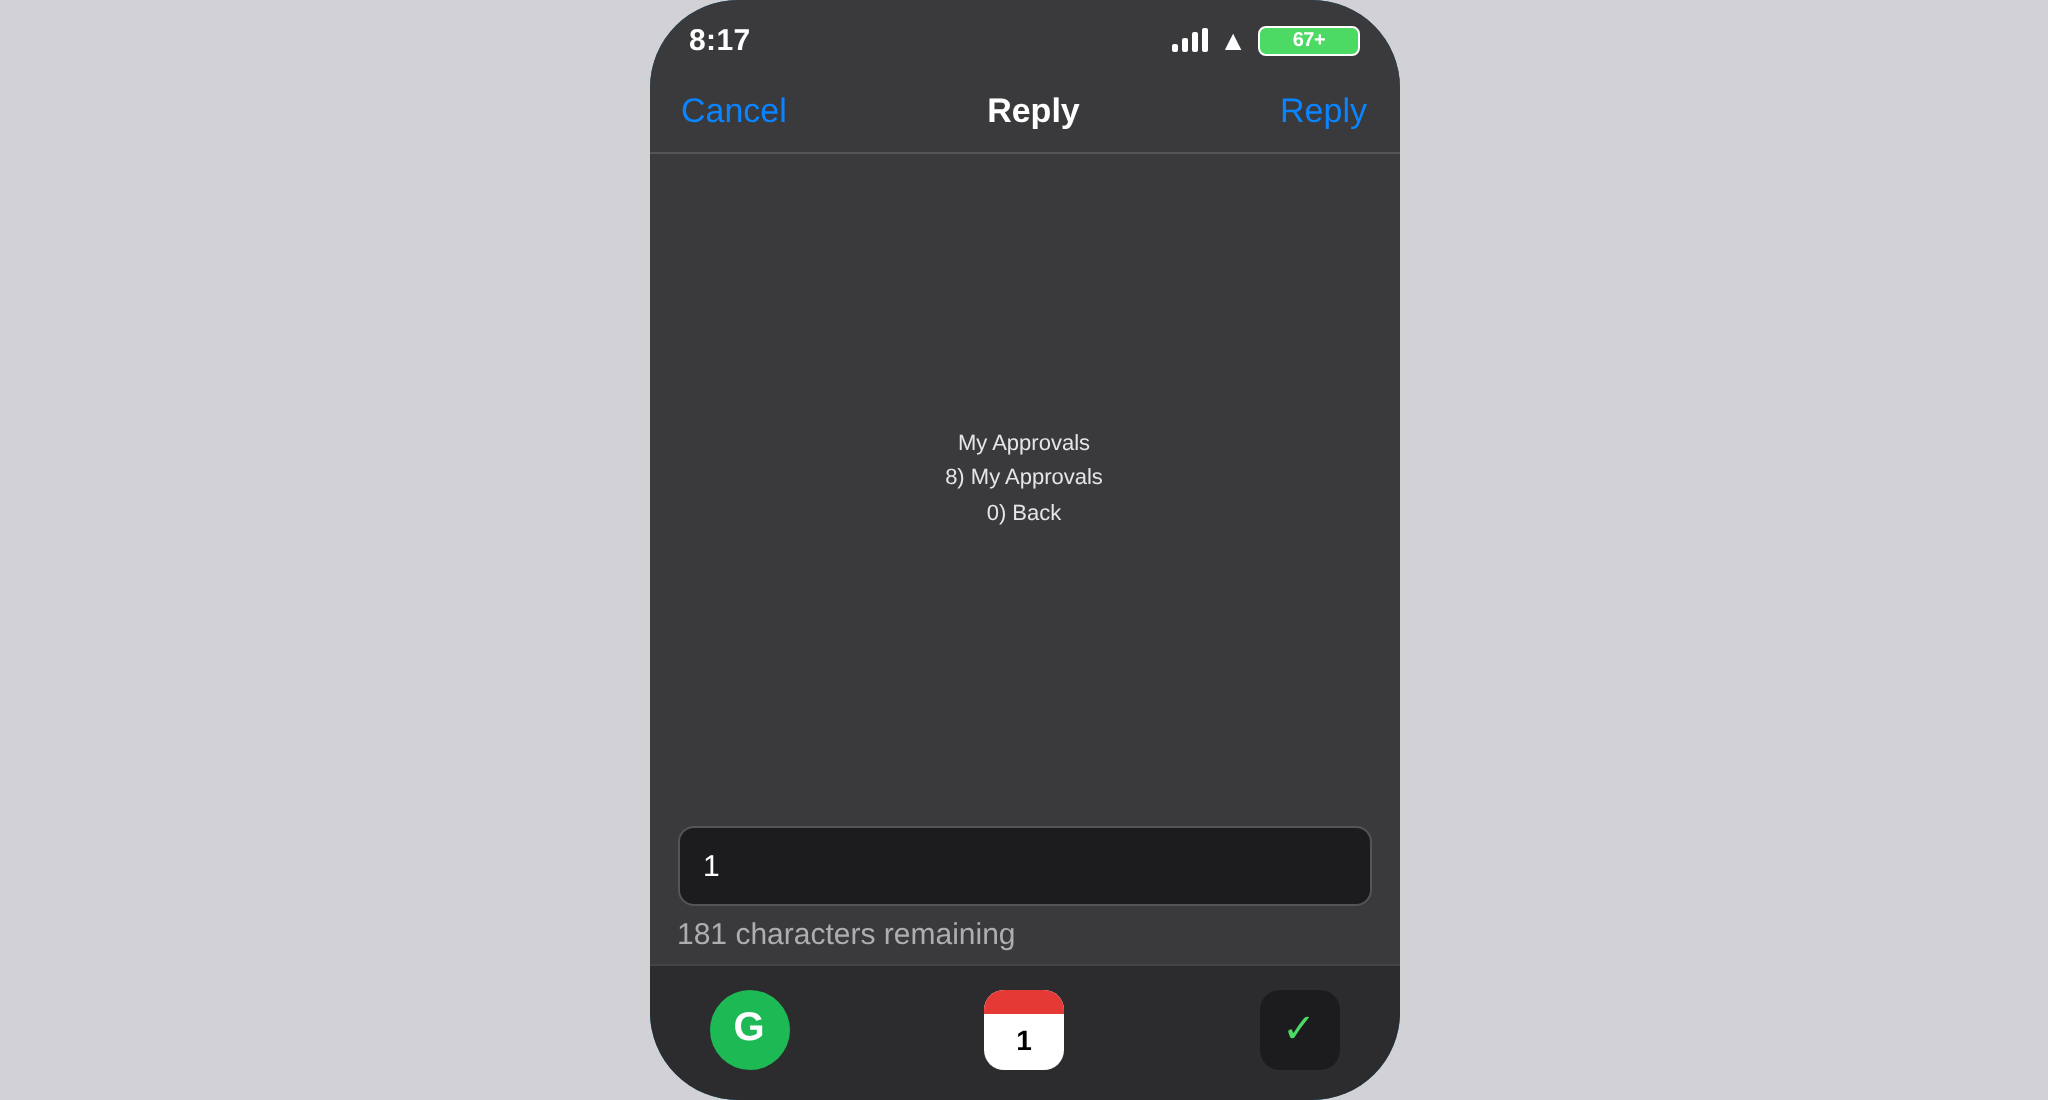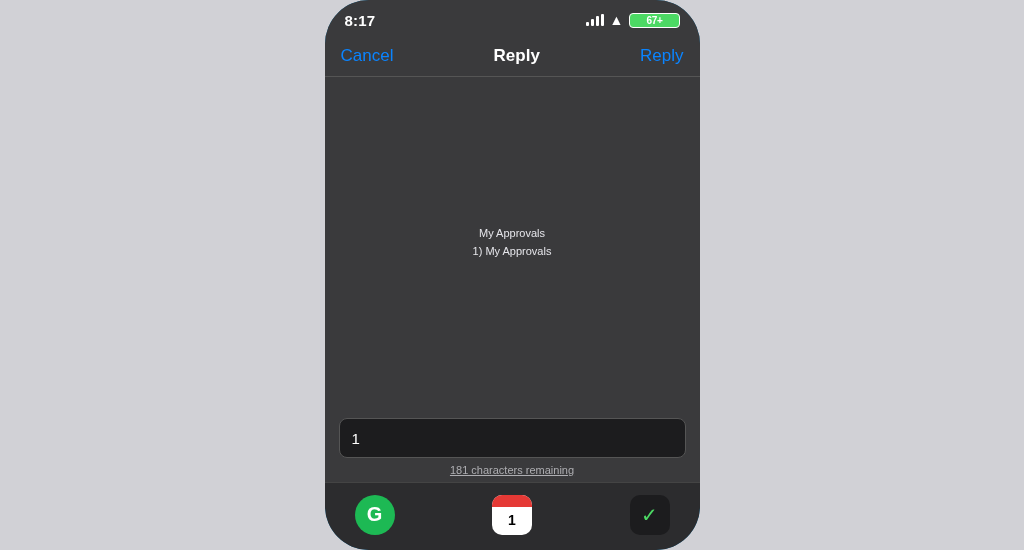--- a/index.html
+++ b/index.html
@@ -138,25 +138,24 @@
       border: 1px solid #555;
       border-radius: 8px;
       padding: 10px 12px;
       color: white;
       font-size: 15px;
       outline: none;
       height: 40px;
     }
 
     .char-count {
-      text-align: center;
+      text-align: left;
       color: #aeaeb2;
-      font-size: 11px;
+      font-size: 15px;
       margin-top: 6px;
-      text-decoration: underline;
     }
 
     
     .bottom-bar {
       background: #2c2c2e;
       display: flex;
       justify-content: space-between;
       align-items: center;
       padding: 8px 30px 12px 30px;
       height: 68px;
@@ -242,21 +241,22 @@
 
   <div class="nav-bar">
     <span class="nav-cancel">Cancel</span>
     <span class="nav-title">Reply</span>
     <span class="nav-reply-btn">Reply</span>
   </div>
 
   <div class="message-body">
     <div class="message-content">
       <div>My Approvals</div>
-      <div>1) My Approvals</div>
+      <div>8) My Approvals</div>
+      <div>0) Back</div>
     </div>
   </div>
 
   <div class="input-area">
     <input class="text-input" type="text" value="1" style="">
     <div class="char-count">181 characters remaining</div>
   </div>
 
   <div class="bottom-bar">
 

